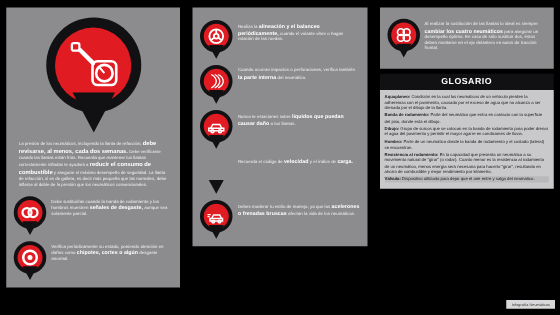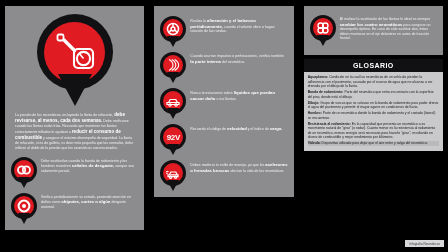--- a/index.html
+++ b/index.html
@@ -286,25 +286,20 @@
         </div>
         <div class="tip-text">
           <span>Nunca te estaciones sobre</span>
           <b>líquidos que puedan causar daño</b>
           <span>a tus llantas.</span>
         </div>
       </div>
 
       <div class="tip">
         <div class="pin">
-          <div class="head">
-            <div class="disc">
-              <span class="speedlabel">92V</span>
-            </div>
-          </div>
           <div class="tail"></div>
         </div>
         <div class="tip-text">
           <span>Recuerda el código de</span>
           <b>velocidad</b>
           <span>y el índice de</span>
           <b>carga.</b>
         </div>
       </div>
 

